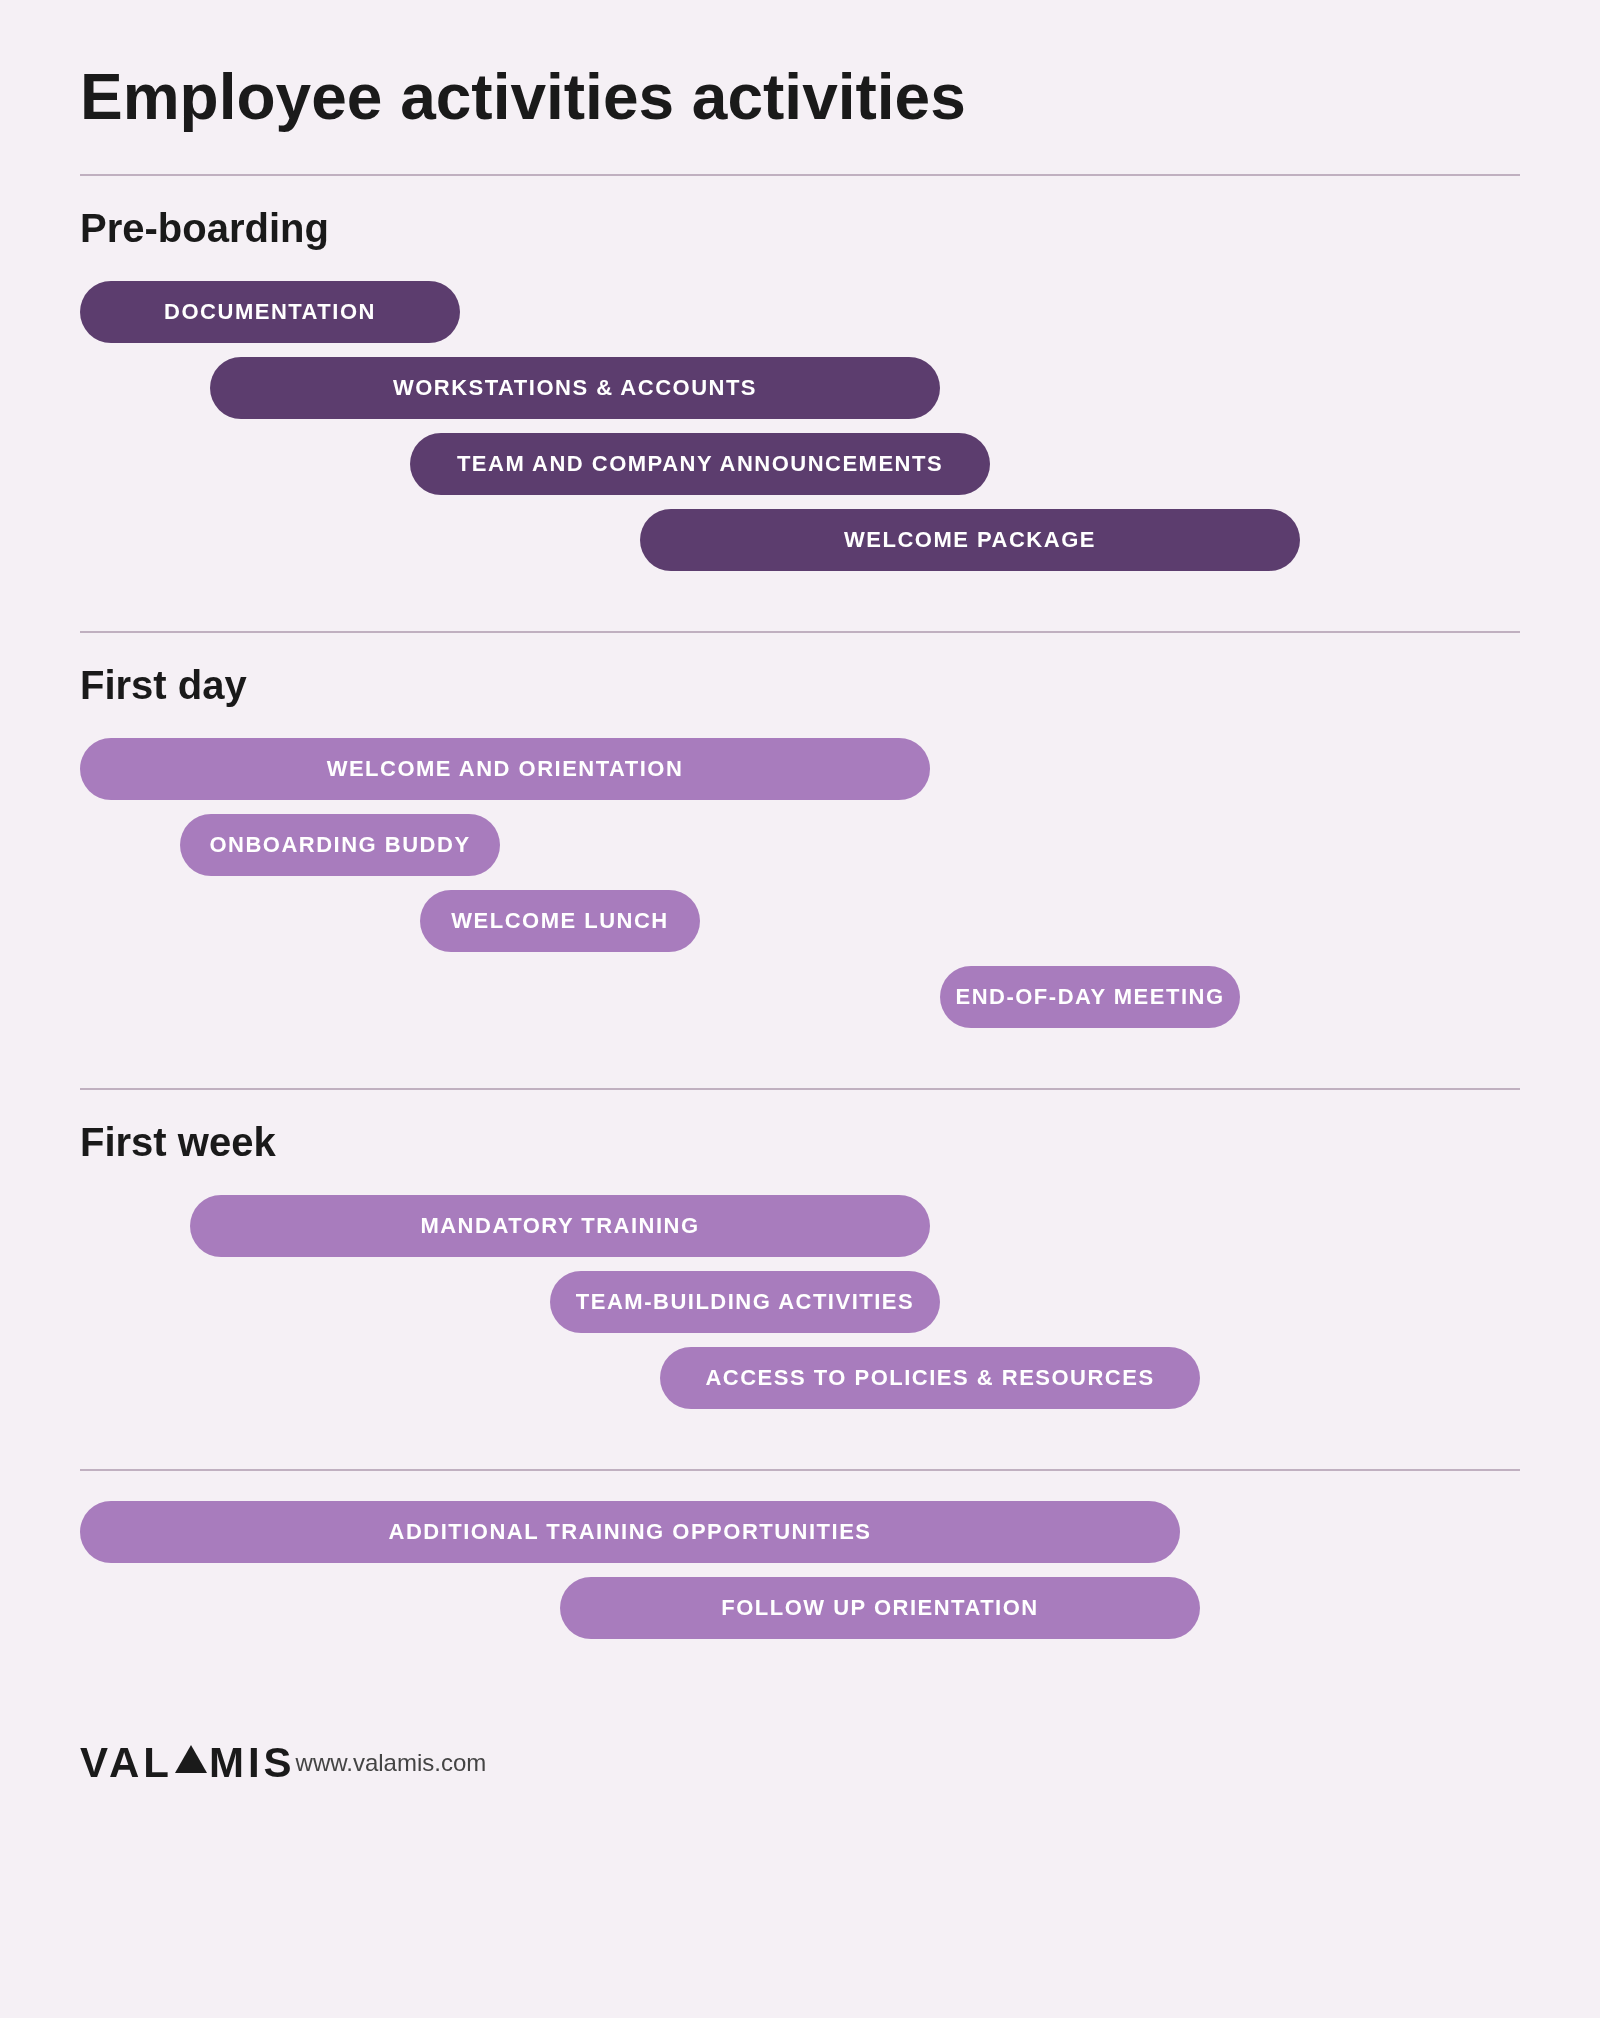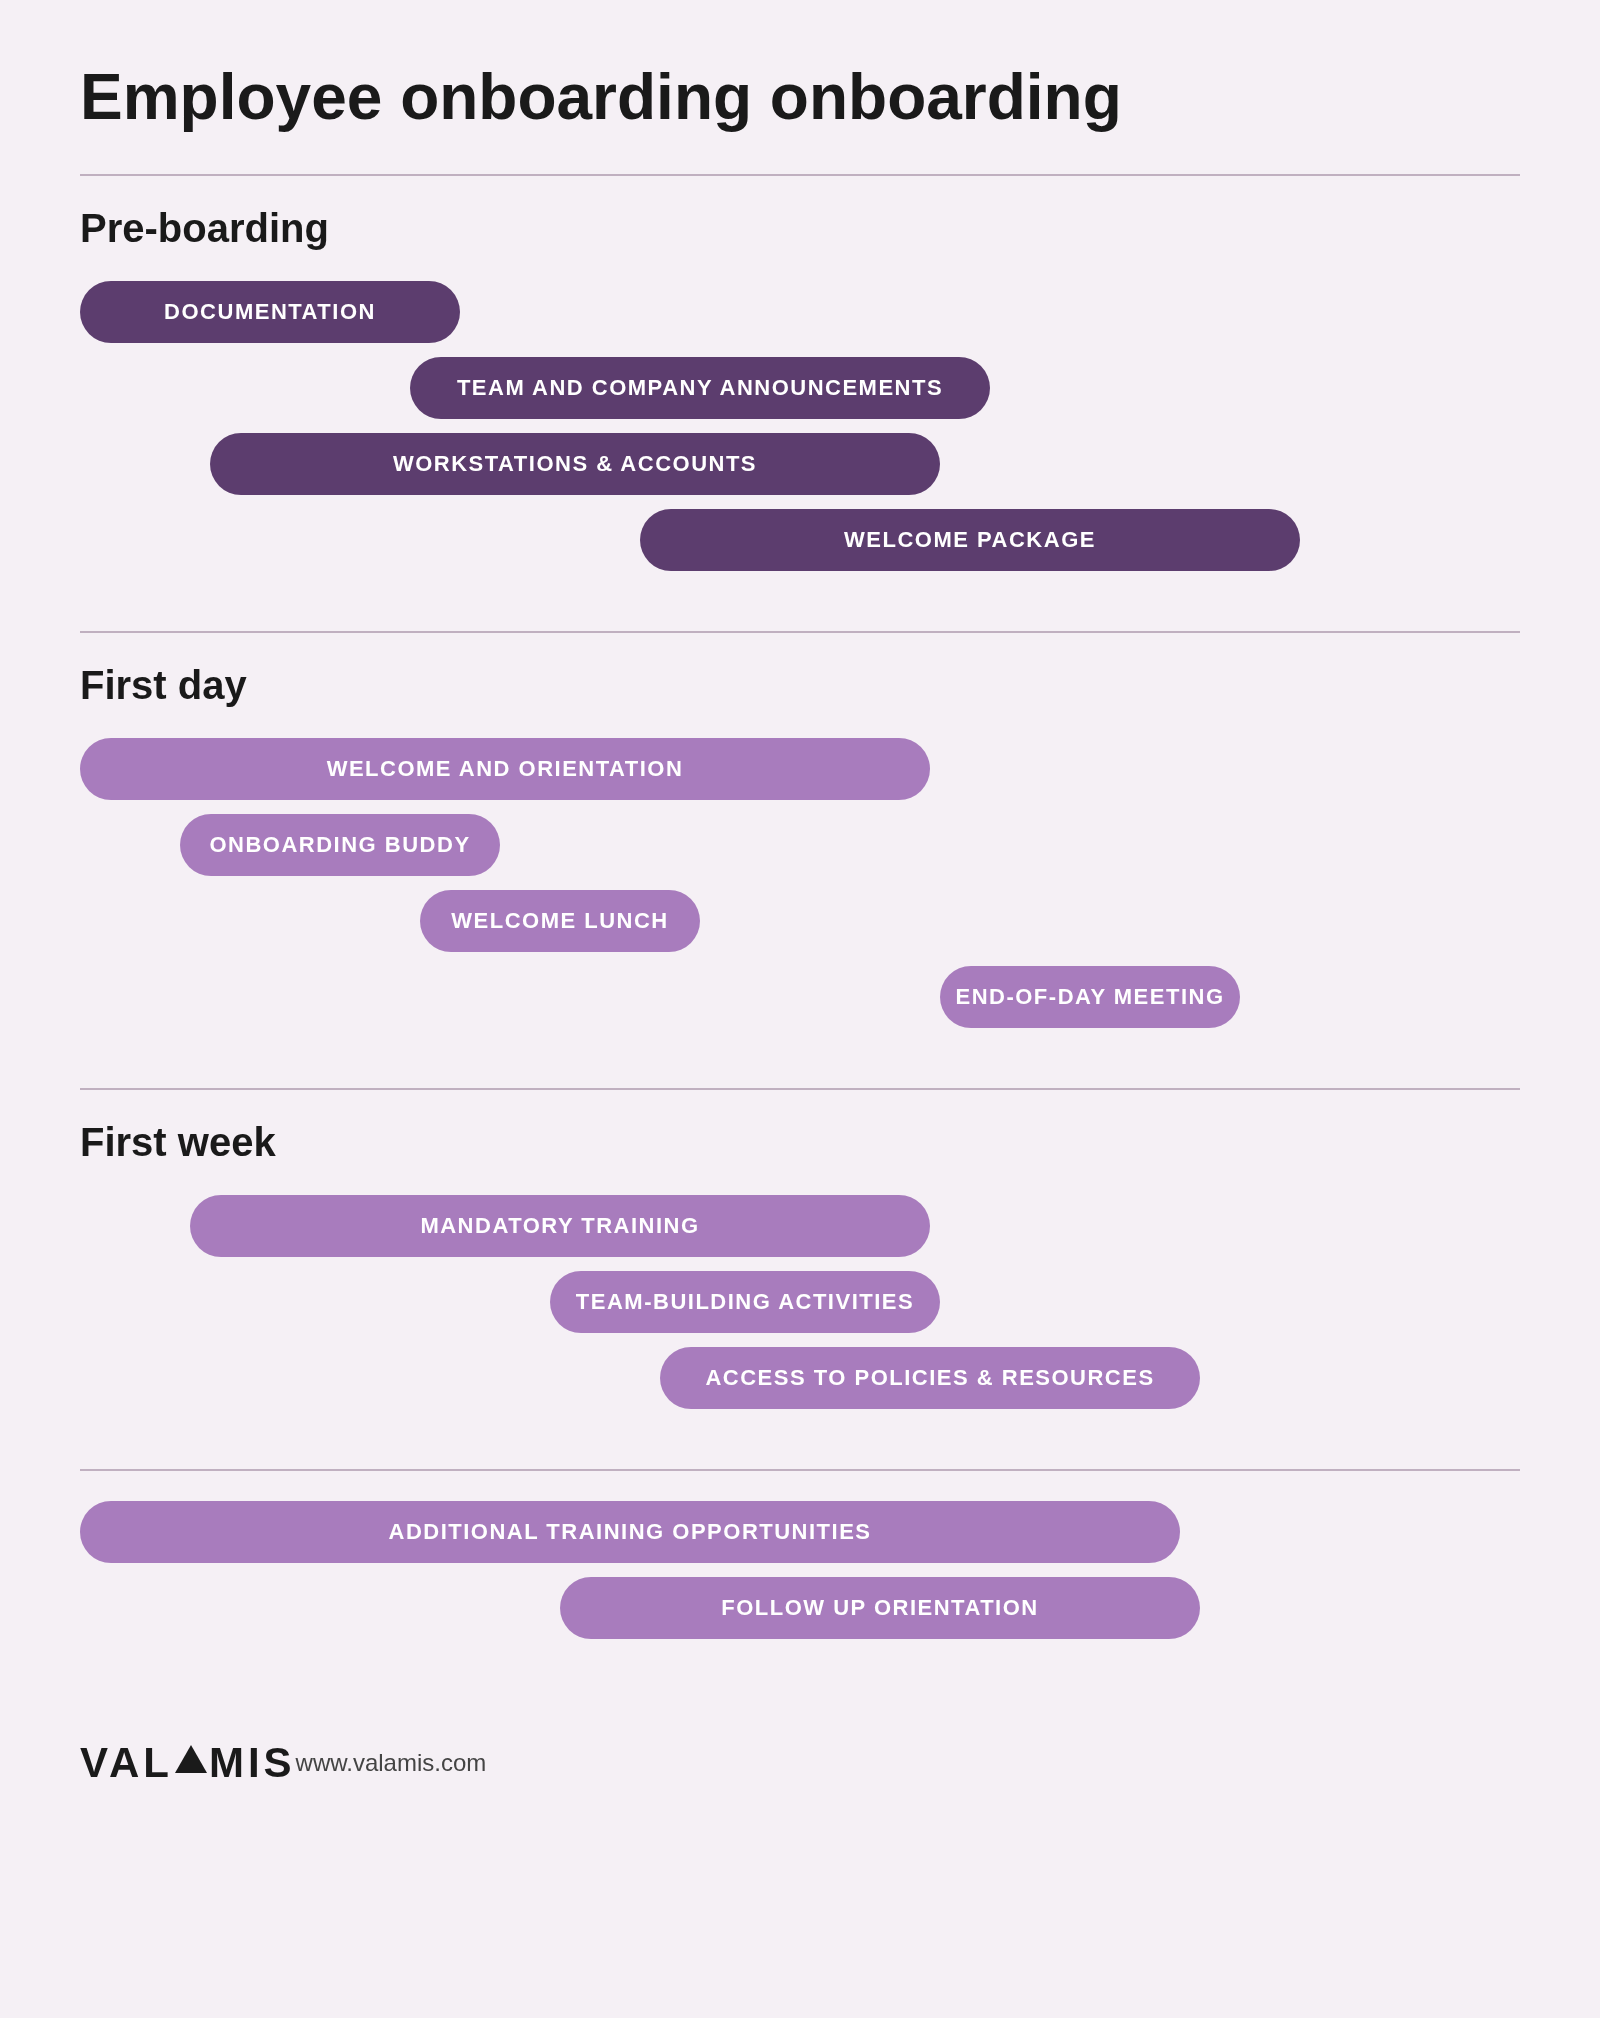--- a/index.html
+++ b/index.html
@@ -92,38 +92,38 @@
     }
     .footer-url {
       font-size: 24px;
       color: #444;
       font-weight: 400;
     }
   </style>
 </head>
 <body>
 
-<h1 class="page-title">Employee onboarding onboarding</h1>
+<h1 class="page-title">Employee activities activities</h1>
 
 <div id="sections-container">
 
 <div class="section">
       <hr class="section-divider">
       <div class="section-title">Pre-boarding</div>
       <div class="bars-container">
         <div class="bar-row">
           <div class="bar bar-dark" style="width: 380px;">DOCUMENTATION</div>
         </div>
         <div class="bar-row">
+          <div class="spacer" style="width: 130px;"></div>
+          <div class="bar bar-dark" style="width: 730px;">WORKSTATIONS &amp; ACCOUNTS</div>
+        </div>
+        <div class="bar-row">
           <div class="spacer" style="width: 330px;"></div>
           <div class="bar bar-dark" style="width: 580px;">TEAM AND COMPANY ANNOUNCEMENTS</div>
-        </div>
-        <div class="bar-row">
-          <div class="spacer" style="width: 130px;"></div>
-          <div class="bar bar-dark" style="width: 730px;">WORKSTATIONS &amp; ACCOUNTS</div>
         </div>
         <div class="bar-row">
           <div class="spacer" style="width: 560px;"></div>
           <div class="bar bar-dark" style="width: 660px;">WELCOME PACKAGE</div>
         </div>
       </div>
     </div>
     <div class="section">
       <hr class="section-divider">
       <div class="section-title">First day</div>

